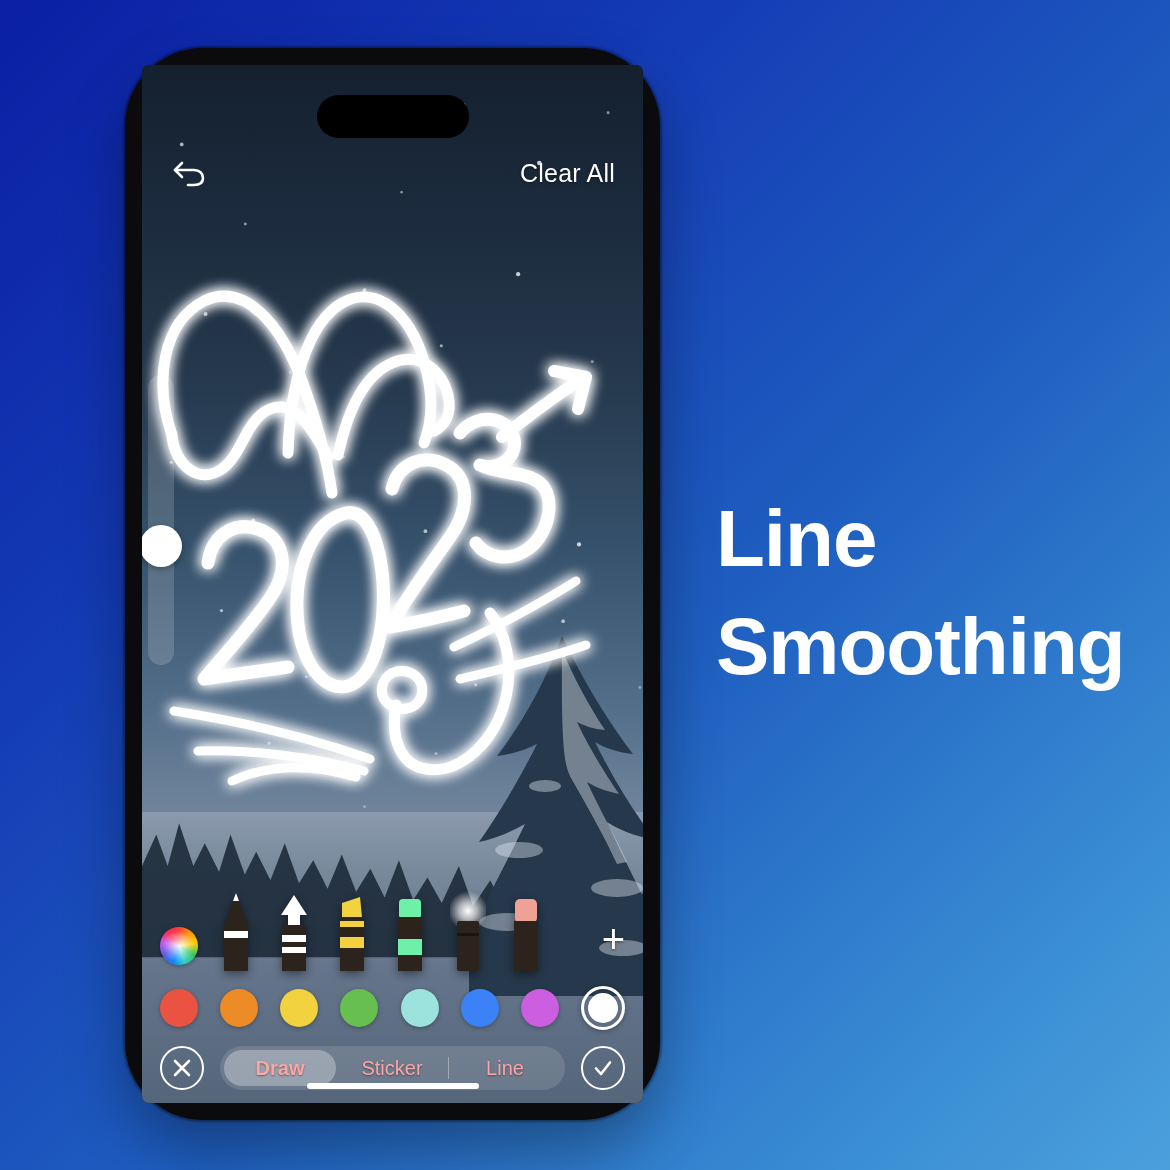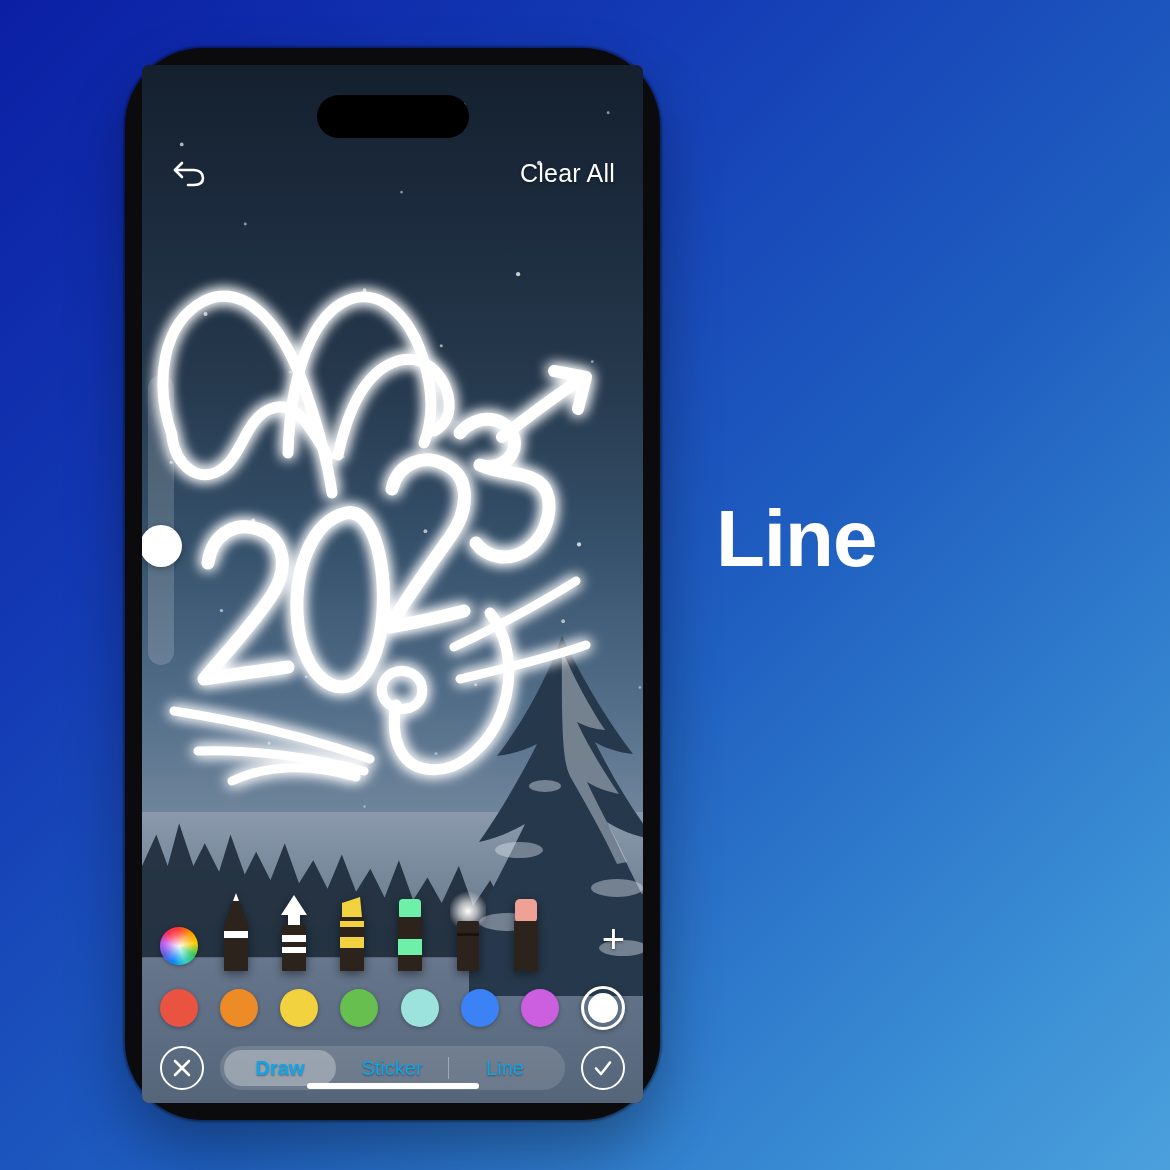--- a/index.html
+++ b/index.html
@@ -119,37 +119,38 @@
     width:44px; height:44px; border-radius:50%; border:2.5px solid #fff;
     display:flex; align-items:center; justify-content:center; cursor:pointer;
     flex:0 0 auto;
   }
   .segmented {
     flex:1 1 auto; margin:0 16px; height:44px; border-radius:22px;
     background:rgba(255,255,255,.13); display:flex; align-items:center; padding:4px;
     position:relative;
   }
   .seg {
-    flex:1 1 0; height:36px; border-radius:18px; color:#0ea5e9; font-size:20px;
+    flex:1 1 0; height:36px; border-radius:18px; color:#fca5a5; font-size:20px;
     display:flex; align-items:center; justify-content:center; cursor:pointer;
     text-shadow:0 1px 2px rgba(0,0,0,.4);
   }
   .seg.active { background:rgba(255,255,255,.30); font-weight:bold; }
   .seg-div { width:1px; height:22px; background:rgba(255,255,255,.35); flex:0 0 auto; }
 
   .home-indicator {
     position:absolute; left:50%; transform:translateX(-50%); bottom:14px;
     width:172px; height:6px; border-radius:3px; background:#fff; z-index:8;
   }
 </style>
 </head>
 <body>
 
 <div class="promo">
   <span class="l1">Line</span>
+  <span class="l2">Smoothing</span>
 </div>
 
 <div class="phone">
   <div class="phone-inner">
 
     <div class="wallpaper">
       <div class="sky"></div>
       <svg class="stars" viewBox="0 0 501 580" preserveAspectRatio="none">
         <g fill="#ffffff">
           <circle cx="30" cy="60" r="1.4" opacity=".7"></circle>

